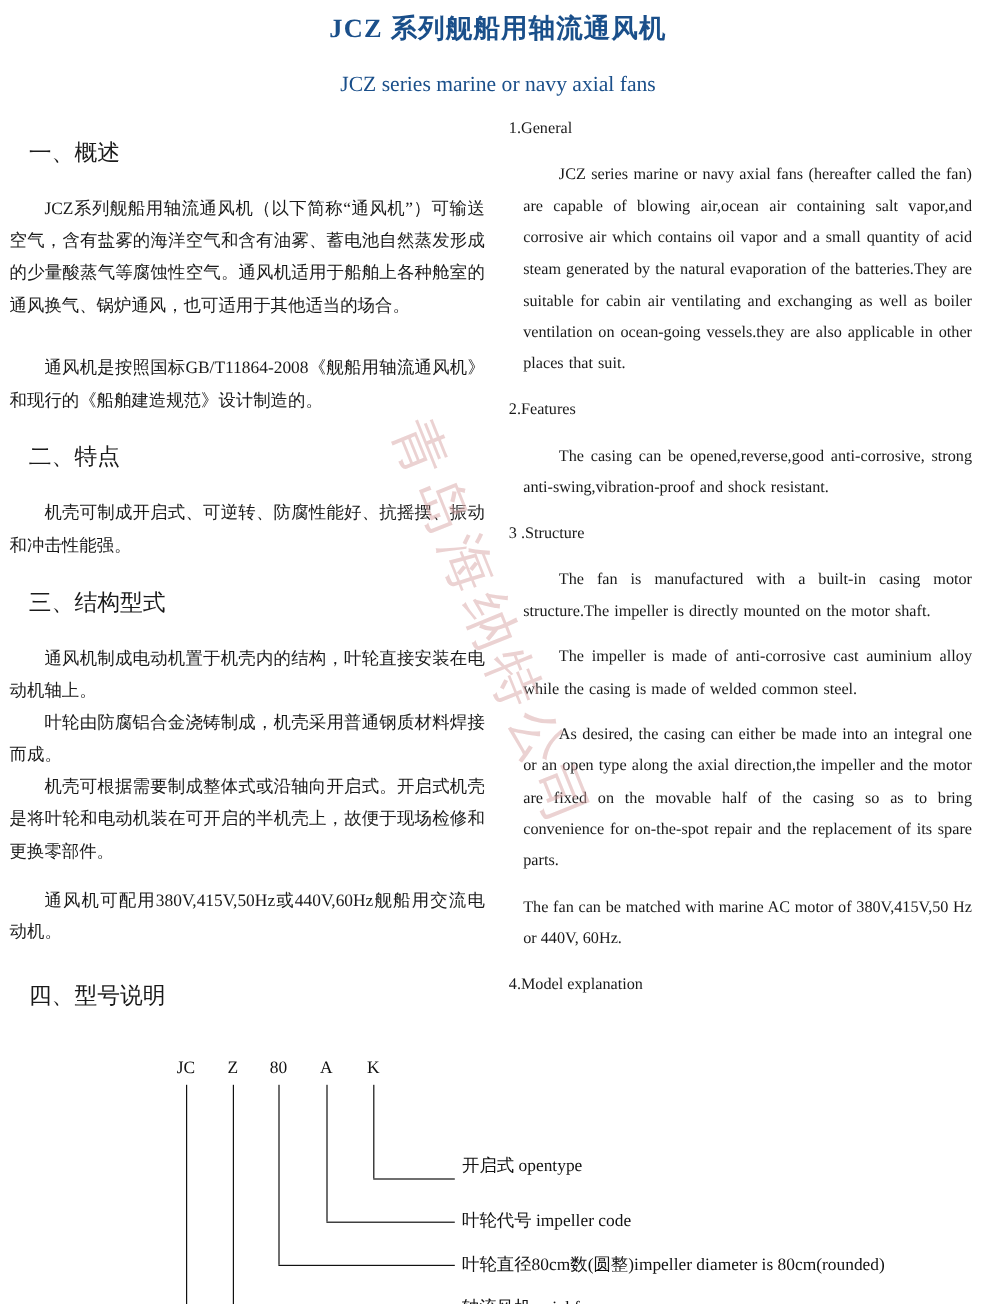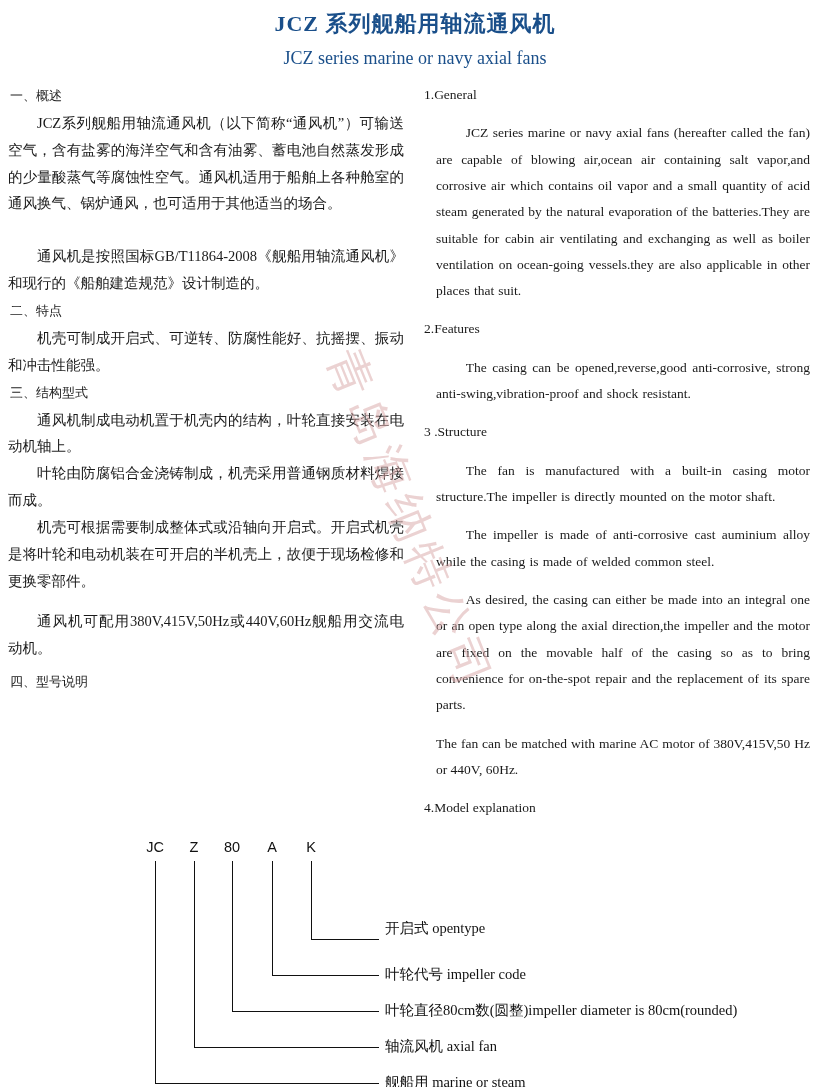--- a/index.html
+++ b/index.html
@@ -33,21 +33,21 @@
     font-size: 22px;
     font-weight: bold;
     color: #1a4f8a;
     letter-spacing: 1px;
     line-height: 1.3;
   }
   .title-en {
     font-family: "Liberation Serif", serif;
     font-size: 18px;
     color: #1a4f8a;
-    margin-top: 8px;
+    margin-top: 20px;
     line-height: 1.3;
   }
 
   
   .columns {
     display: flex;
     margin-top: 12px;
     padding: 0 8px;
     box-sizing: border-box;
   }
@@ -57,23 +57,23 @@
   .col-left {
     width: 410px;
     padding-right: 14px;
   }
   .col-right {
     width: 404px;
     padding-left: 6px;
   }
 
   .heading-cn {
-    font-size: 13px;
+    font-size: 19px;
     line-height: 1.85;
-    margin: 2px;
+    margin: 16px;
   }
   .para-cn {
     font-size: 14.5px;
     line-height: 1.85;
     margin: 0;
     text-align: justify;
     text-justify: inter-ideograph;
   }
   .indent2 {
     text-indent: 2em;
@@ -129,21 +129,21 @@
   
   .model-diagram {
     position: relative;
     width: 830px;
     height: 300px;
     margin-top: 18px;
   }
   .code {
     position: absolute;
     font-size: 14.5px;
-    font-family: Liberation Sans, sans-serif;
+    font-family: Liberation Serif, serif;
     color: #111;
     text-align: center;
     transform: translateX(-50%);
   }
   .leg-label {
     position: absolute;
     font-size: 14.5px;
     font-family: "Liberation Serif", serif;
     color: #111;
     white-space: nowrap;

